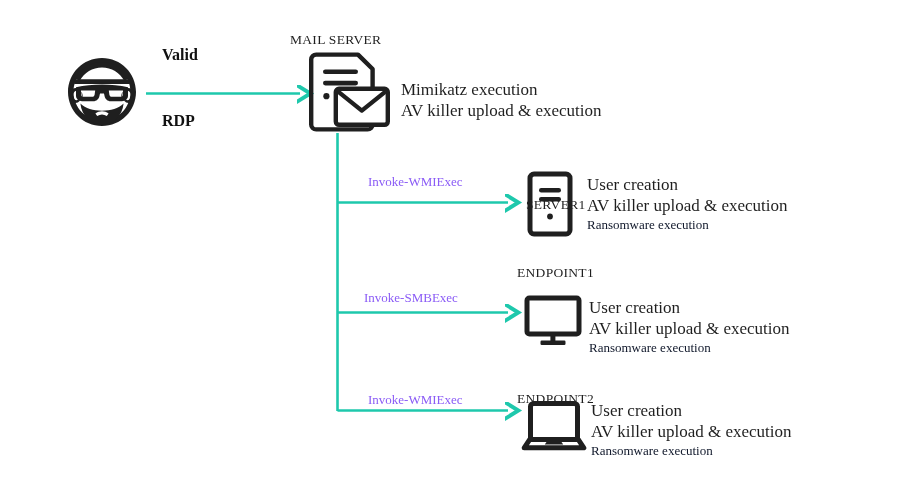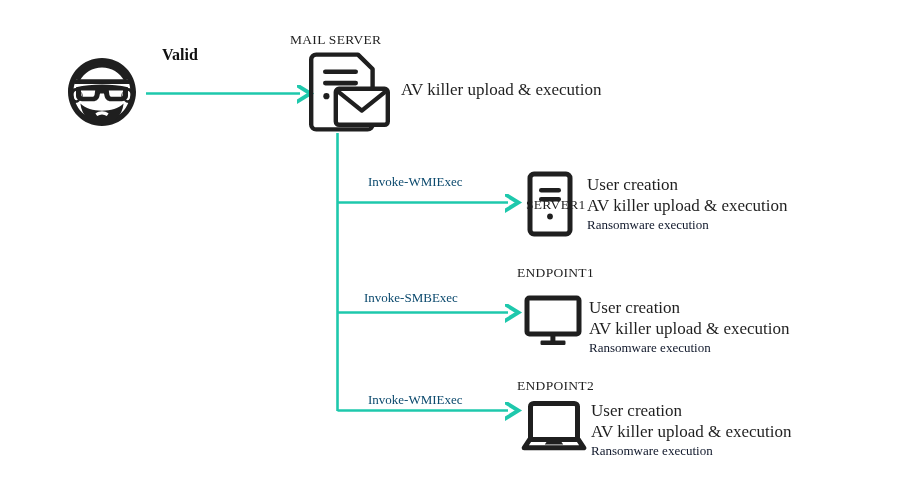--- a/index.html
+++ b/index.html
@@ -23,21 +23,21 @@
 
   
   .node-label {
     font-size: 13.5px;
     letter-spacing: 0.3px;
     color: #1f1f1f;
     white-space: nowrap;
   }
   .edge-label {
     font-size: 13px;
-    color: #0c4a6e;
+    color: #8b5cf6;
     white-space: nowrap;
   }
   .edge-label-bold {
     font-size: 16px;
     font-weight: bold;
     color: #111111;
     white-space: nowrap;
     text-align: left;
     line-height: 21px;
   }
@@ -116,20 +116,21 @@
 
         <path d="M33.4,59.4 C35.4,57.9 37.6,57.2 40,57.2 C42.4,57.2 44.6,57.9 46.6,59.4
                  L44.8,62.0 C43.2,61.0 41.6,60.5 40,60.5 C38.4,60.5 36.8,61.0 35.2,62.0 Z" fill="#ffffff"></path>
       </g>
     </svg>
   </div>
 
   <div class="abs edge-label-bold" style="left:162px; top:44px; width:104px;">
     <div>Valid</div>
   </div>
+  <div class="abs edge-label-bold" style="left:162px; top:110px; width:104px;">RDP</div>
 
   <div class="abs node-label" style="left:290px; top:32px;">MAIL SERVER</div>
 
   <div class="abs" style="left:306px; top:52px;">
     <svg class="icon" width="86" height="82" viewBox="0 0 86 82">
       <g fill="none" stroke="#1f1f1f" stroke-width="4.4" stroke-linejoin="round">
 
         <path d="M5.2,7.6 a5,5 0 0 1 5,-5 L52,2.6 L66.6,17 L66.6,72.4
                  a5,5 0 0 1 -5,5 L10.2,77.4 a5,5 0 0 1 -5,-5 Z"></path>
       </g>
@@ -142,20 +143,21 @@
       </g>
 
       <g>
         <rect x="29.8" y="36.8" width="52" height="36" rx="3.2" fill="#ffffff" stroke="#1f1f1f" stroke-width="4.4" stroke-linejoin="round"></rect>
         <path d="M33.4,40.6 L55.8,58.6 L78.2,40.6" fill="none" stroke="#1f1f1f" stroke-width="4.4" stroke-linecap="round" stroke-linejoin="round"></path>
       </g>
     </svg>
   </div>
 
   <div class="abs action-main" style="left:401px; top:79px;">
+    <div>Mimikatz execution</div>
     <div>AV killer upload &amp; execution</div>
   </div>
 
   <div class="abs edge-label" style="left:368px; top:174px;">Invoke-WMIExec</div>
 
   <div class="abs node-label" style="left:526px; top:149px;margin-top:48px;">SERVER1</div>
 
   <div class="abs" style="left:527px; top:171px;">
     <svg class="icon" width="46" height="66" viewBox="0 0 46 66">
       <rect x="3" y="3" width="40" height="60" rx="4" fill="none" stroke="#1f1f1f" stroke-width="5"></rect>
@@ -184,21 +186,21 @@
   </div>
 
   <div class="abs" style="left:589px; top:297px;">
     <div class="action-main">User creation</div>
     <div class="action-main">AV killer upload &amp; execution</div>
     <div class="action-sub">Ransomware execution</div>
   </div>
 
   <div class="abs edge-label" style="left:368px; top:392px;">Invoke-WMIExec</div>
 
-  <div class="abs node-label" style="left:517px; top:378px;">ENDPOINT2</div>
+  <div class="abs node-label" style="left:517px; top:391px;">ENDPOINT2</div>
 
   <div class="abs" style="left:521px; top:398px;">
     <svg class="icon" width="66" height="56" viewBox="0 0 66 56">
       <path d="M9.5,8.6 a3.2,3.2 0 0 1 3.2,-3.2 L53.3,5.4 a3.2,3.2 0 0 1 3.2,3.2
                L56.5,41.4 L9.5,41.4 Z" fill="none" stroke="#1f1f1f" stroke-width="5" stroke-linejoin="round"></path>
       <path d="M3.2,49.8 L8.8,41.4 L57.2,41.4 L62.8,49.8 Z" fill="none" stroke="#1f1f1f" stroke-width="5" stroke-linejoin="round"></path>
       <path d="M26.2,43.0 L39.8,43.0 L42.2,46.6 L23.8,46.6 Z" fill="#1f1f1f"></path>
     </svg>
   </div>
 

